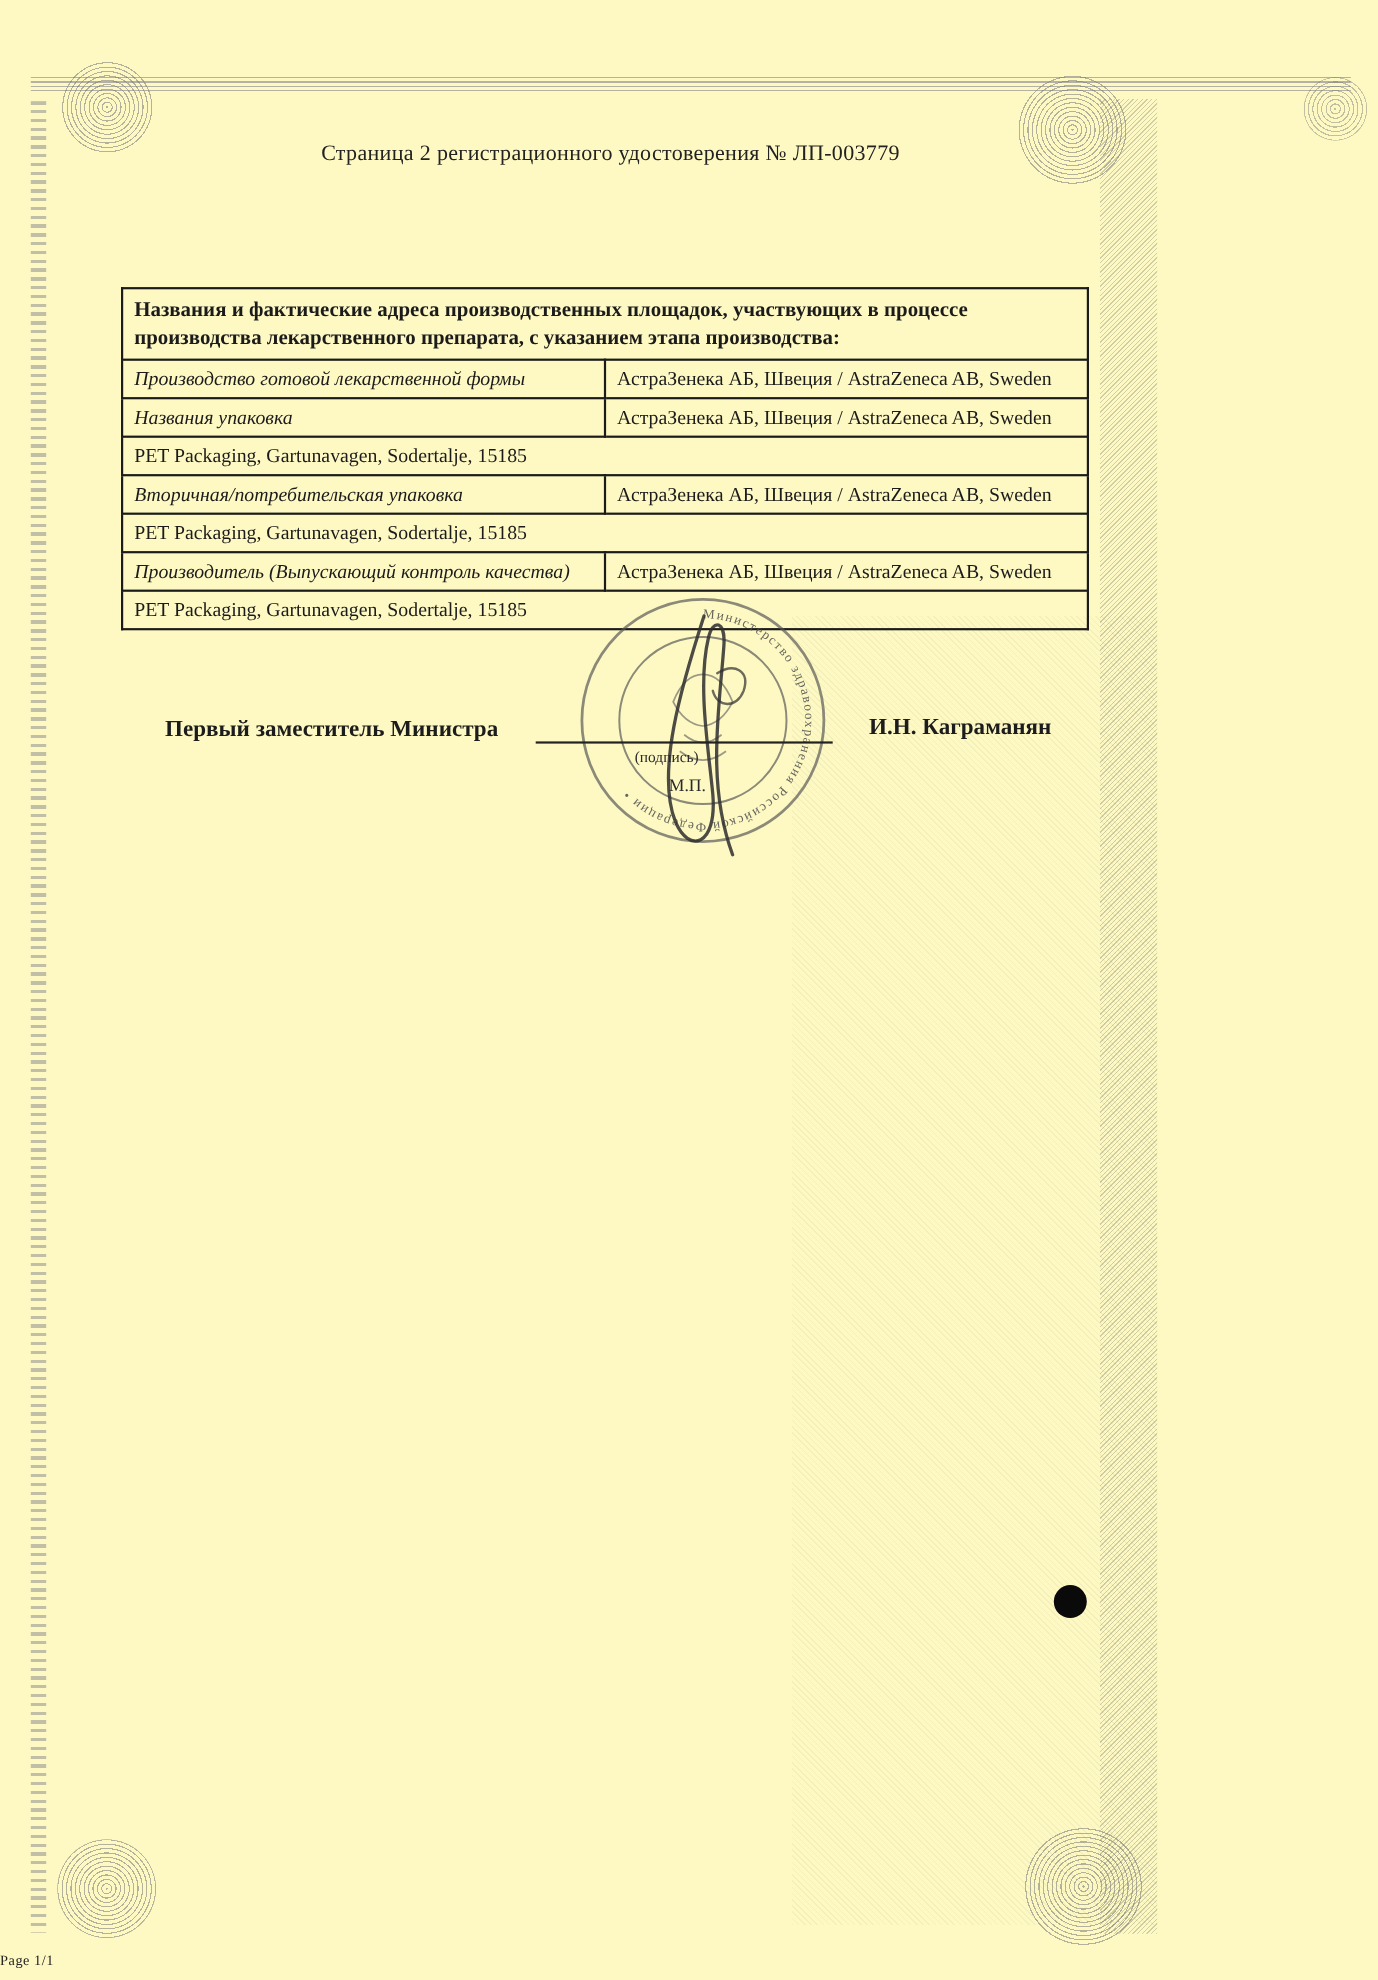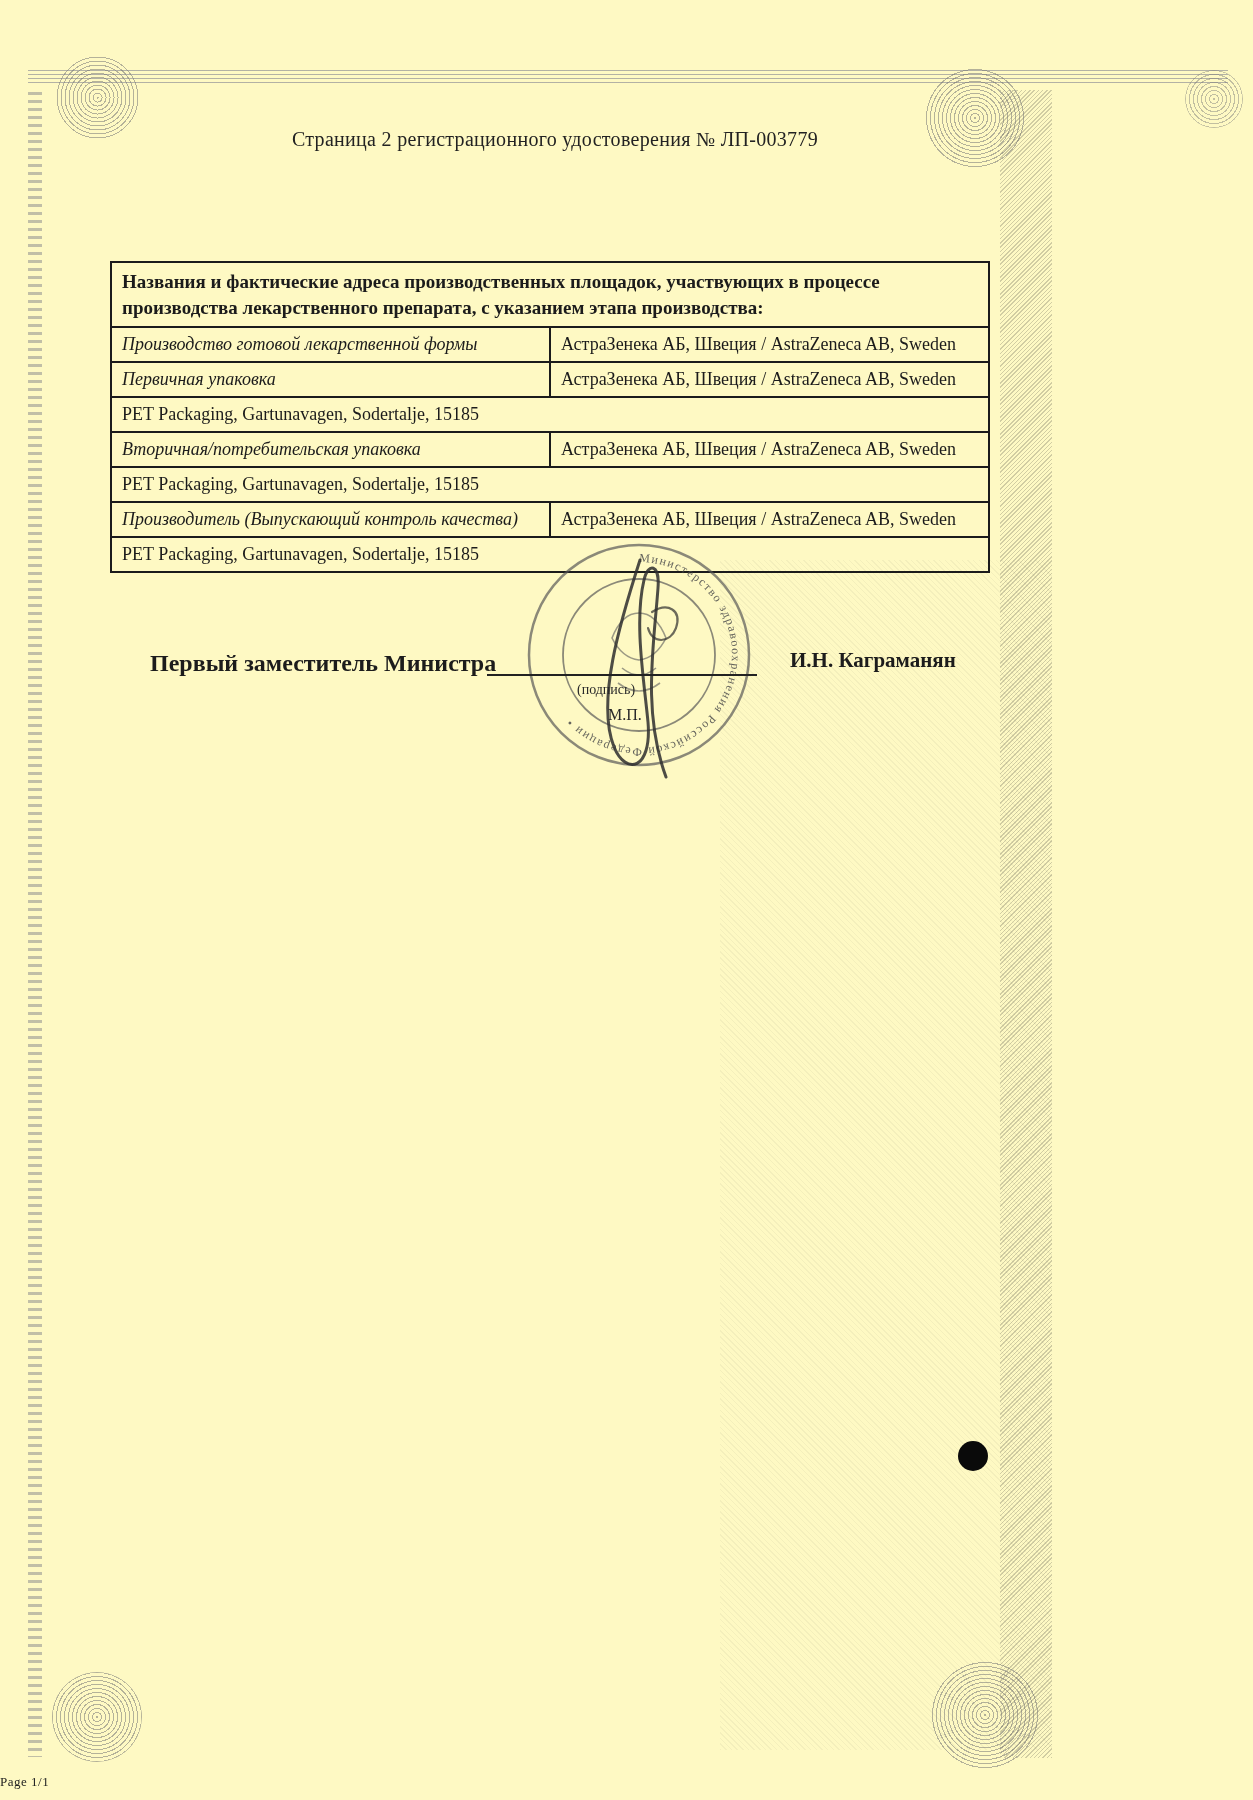--- a/index.html
+++ b/index.html
@@ -55,21 +55,21 @@
     font-size:18px;color:#1b1b1b;table-layout:fixed;margin-top:43px;
   }
   table.sites td{
     border:2px solid #1b1b1b;padding:6px 10px;vertical-align:top;
   }
   td.thead{font-weight:bold;font-size:19px;line-height:1.35;}
   td.stage{font-style:italic;width:52%;}
   td.company{width:48%;}
   td.addr{}
   
-  .sig-title{position:absolute;left:150px;top:650px;font-size:24px;font-weight:bold;}
+  .sig-title{position:absolute;left:150px;top:650px;font-size:21px;font-weight:bold;}
   .sig-line{position:absolute;left:487px;top:652px;width:270px;height:22px;border-bottom:2px solid #222;}
   .sig-caption{position:absolute;left:577px;top:682px;font-size:14px;color:#2a2a2a;}
   .sig-mp{position:absolute;left:608px;top:706px;font-size:16px;color:#2a2a2a;font-family:Liberation Serif, serif;}
   .sig-name{position:absolute;left:790px;top:648px;font-size:21px;font-weight:bold;}
   
   .stamp{position:absolute;left:522px;top:538px;width:234px;height:234px;opacity:.85;}
   .autograph{position:absolute;left:548px;top:552px;width:190px;height:235px;}
   
   .black-dot{
     position:absolute;left:958px;top:1441px;width:30px;height:30px;
@@ -102,21 +102,21 @@
         <tr>
       <td class="thead" colspan="2">Названия и фактические адреса производственных площадок, участвующих в процессе производства лекарственного препарата, с указанием этапа производства:</td>
     </tr>
 
     <tr>
       <td class="stage">Производство готовой лекарственной формы</td>
       <td class="company">АстраЗенека АБ, Швеция / AstraZeneca AB, Sweden</td>
     </tr>
 
     <tr>
-      <td class="stage">Первичная упаковка</td>
+      <td class="stage">Названия упаковка</td>
       <td class="company">АстраЗенека АБ, Швеция / AstraZeneca AB, Sweden</td>
     </tr>
     <tr>
       <td class="addr" colspan="2">PET Packaging, Gartunavagen, Sodertalje, 15185</td>
     </tr>
 
     <tr>
       <td class="stage">Вторичная/потребительская упаковка</td>
       <td class="company">АстраЗенека АБ, Швеция / AstraZeneca AB, Sweden</td>
     </tr>

